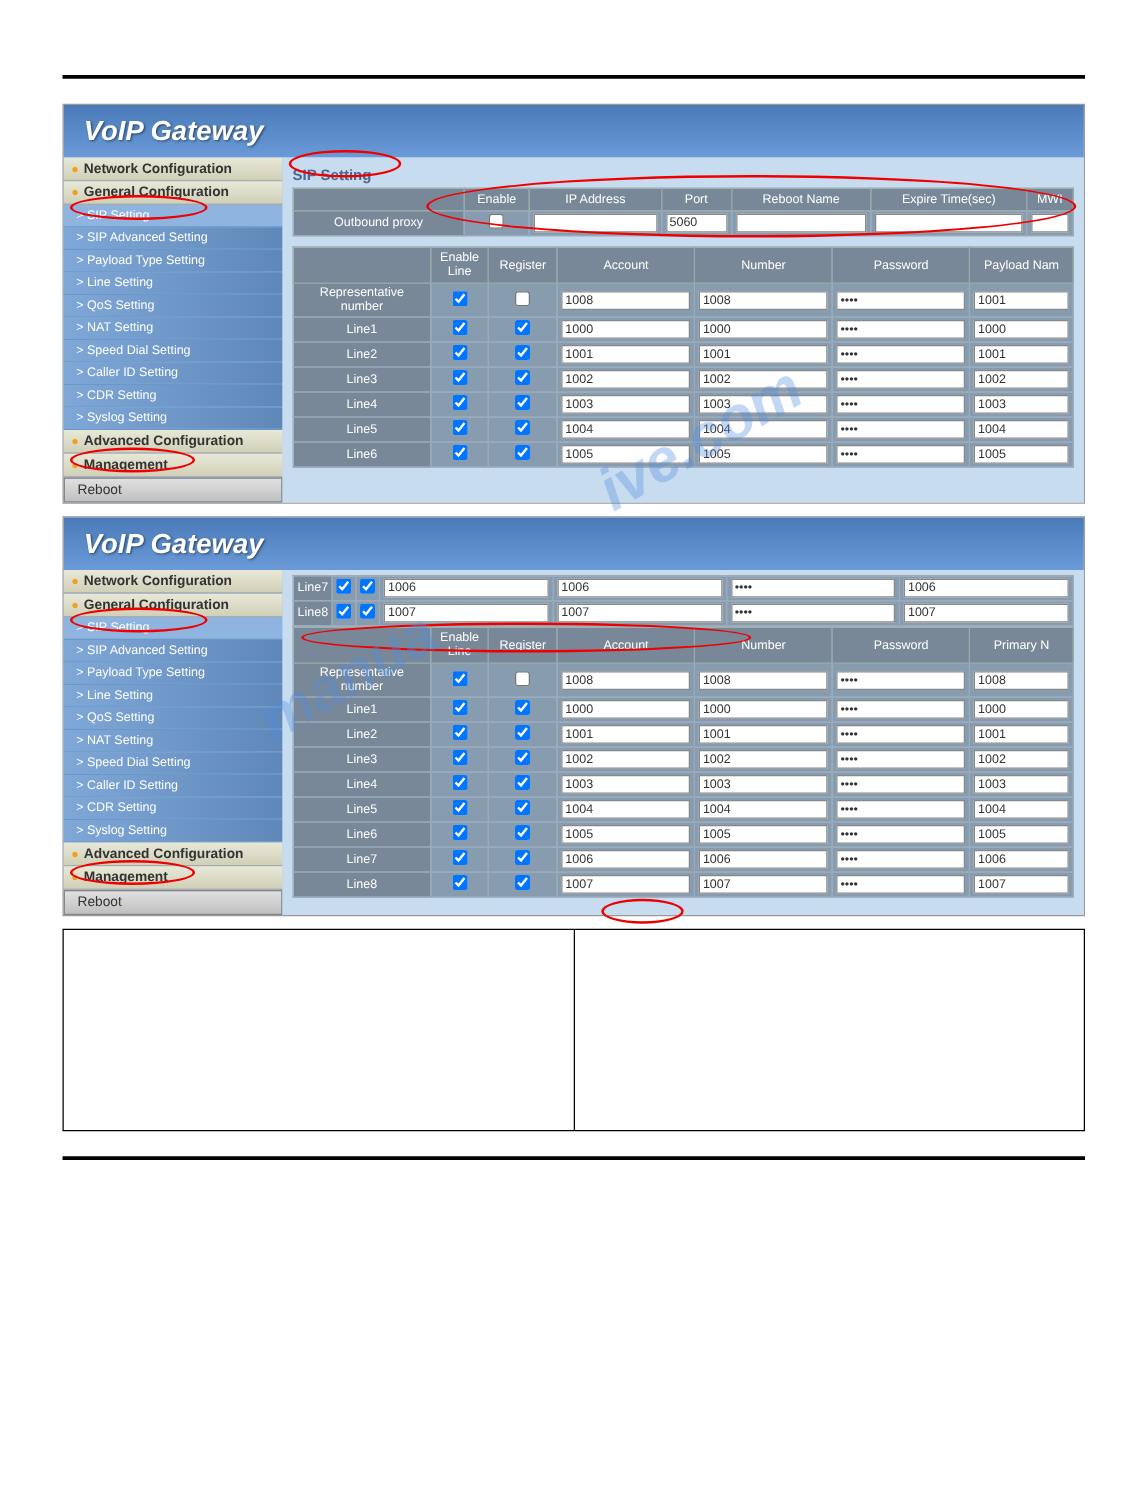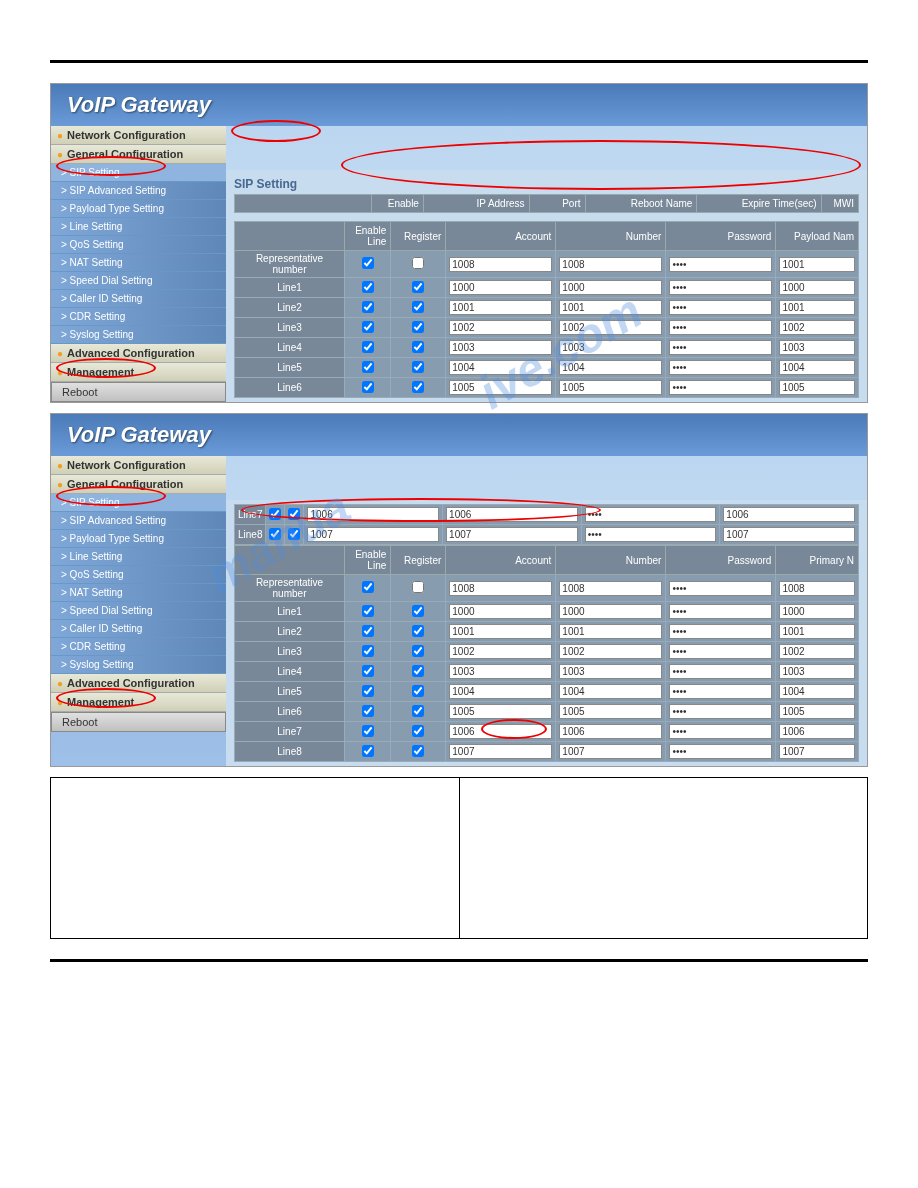--- a/index.html
+++ b/index.html
@@ -8,24 +8,24 @@
 .hr { border-top: 3px solid #000; margin: 20px 0; }
 .screenshot { background: linear-gradient(to bottom, #b8d4f0 0%, #d4e5f5 100%); margin-bottom: 10px; border: 1px solid #999; position: relative; }
 .header { background: linear-gradient(to bottom, #4a7bb8 0%, #6a9bd8 100%); color: #fff; padding: 8px 16px; font-size: 22px; font-style: italic; font-weight: bold; text-shadow: 1px 1px 2px rgba(0,0,0,0.5); }
 .layout { display: flex; }
 .sidebar { width: 175px; background: linear-gradient(to bottom, #7fa8d8, #9fc0e8); font-size: 11px; }
 .nav-section { background: linear-gradient(to bottom, #e8e8d8, #d0d0b8); color: #333; font-weight: bold; padding: 3px 6px; border-bottom: 1px solid #aaa; display: flex; align-items: center; gap: 4px; }
 .nav-bullet { color: #f0a020; font-size: 10px; }
 .nav-item { background: linear-gradient(to right, #7fa8d8, #5f88b8); color: #fff; padding: 3px 10px; border-bottom: 1px solid #6898c8; font-size: 10px; }
 .nav-item.active { background: #8fb4e0; }
 .nav-reboot { background: linear-gradient(to bottom, #e0e0e0, #c0c0c0); color: #333; padding: 3px 10px; border: 1px solid #888; }
-.content { flex: 1; padding: 4px 8px; background: #c8dcf0; margin-top: 44px; }
+.content { flex: 1; padding: 4px 8px; background: #c8dcf0; }
 .section-title { color: #486890; font-size: 12px; font-weight: bold; padding: 3px 0; }
 table { border-collapse: collapse; width: 100%; font-size: 10px; }
-th { background: #788898; color: #fff; padding: 3px 4px; border: 1px solid #9aa; font-weight: normal; text-align: right; }
+th { background: #788898; color: #fff; padding: 3px 4px; border: 1px solid #9aa; font-weight: normal; text-align: center; }
 td { background: #889cb0; padding: 2px 3px; border: 1px solid #9ab; text-align: center; color: #fff; }
 td.label { background: #788898; color: #fff; font-weight: normal; text-align: center; }
 input[type="text"] { width: 100%; font-size: 10px; padding: 1px 2px; border: 1px solid #888; background: #fff; color: #333; }
 input[type="checkbox"] { width: 12px; height: 12px; }
 .proxy-table th:nth-child(1){width:110px}.proxy-table th:nth-child(2){width:42px}.proxy-table th:nth-child(3){width:85px}.proxy-table th:nth-child(4){width:45px}.proxy-table th:nth-child(5){width:90px}.proxy-table th:nth-child(6){width:100px}.proxy-table th:nth-child(7){width:30px}
 .line-table th:nth-child(1){width:100px}.line-table th:nth-child(2){width:42px}.line-table th:nth-child(3){width:50px}.line-table th:nth-child(4){width:100px}.line-table th:nth-child(5){width:100px}.line-table th:nth-child(6){width:100px}.line-table th:nth-child(7){width:75px}
 .apply-row { text-align: center; padding: 6px; background: #d4e5f5; }
 .apply-btn { padding: 2px 14px; font-size: 11px; font-weight: bold; background: #f0f0f0; border: 1px solid #666; cursor: pointer; }
 .ellipse { position: absolute; border: 2px solid #e00; border-radius: 50%; pointer-events: none; }
 .watermark { position: absolute; font-size: 48px; color: rgba(80,140,220,0.35); font-weight: bold; transform: rotate(-30deg); pointer-events: none; z-index: 100; font-style: italic; }
@@ -80,20 +80,29 @@
           <th></th>
           <th>Enable</th>
           <th>IP Address</th>
           <th>Port</th>
           <th>Reboot Name</th>
           <th>Expire Time(sec)</th>
           <th>MWI</th>
         </tr>
         </tbody>
             <tbody id="proxy-body">
+              <tr>
+    <td class="label">Outbound proxy</td>
+    <td><input type="checkbox" style=""></td>
+    <td><input type="text" value="" style=""></td>
+    <td><input type="text" value="5060" style=""></td>
+    <td><input type="text" value="" style=""></td>
+    <td><input type="text" value="" style=""></td>
+    <td><input type="text" value="" style=""></td>
+  </tr>
             </tbody>
       </table>
       <div style="height:8px"></div>
       <table class="line-table">
         <tbody>
               <tr>
           <th></th>
           <th>Enable Line</th>
           <th>Register</th>
           <th>Account</th>

